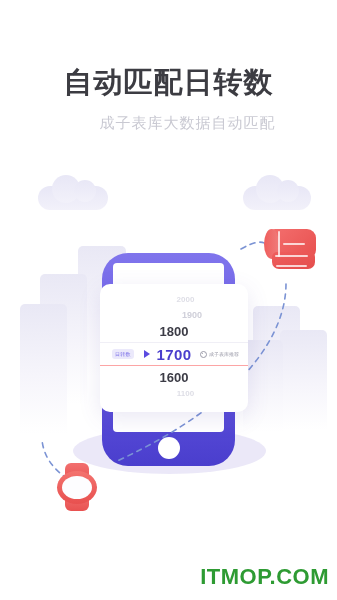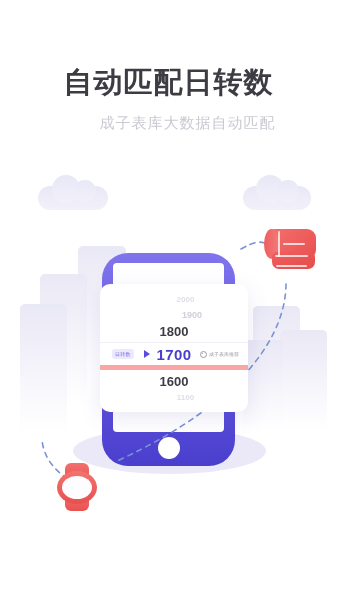--- a/index.html
+++ b/index.html
@@ -107,21 +107,21 @@
   .num-faint2 { font-size: 8px;  color: #dedee6; margin-left: 23px; }
   .num-faint1 { font-size: 9px;  color: #cfcfd9; padding-left: 36px; }
   .num-mid    { font-size: 13px; color: #3c3c46; }
 
   .hl-row {
     position: relative;
     display: flex;
     align-items: center;
     height: 22px;
     border-top: 1px solid #f0eff6;
-    border-bottom: 5px solid #fca5a5;
+    border-bottom: 1px solid #fca5a5;
     margin: 3px 0;
   }
   .badge {
     position: absolute;
     left: 12px;
     background: #ebe9fb;
     color: #7a6ee8;
     border-radius: 3px;
     font-size: 5px;
     line-height: 8px;
@@ -325,14 +325,15 @@
   <div class="watch">
     <div class="w-strap top"></div>
     <div class="w-strap bot"></div>
     <div class="w-case"></div>
     <div class="w-face"></div>
   </div>
 
   <div class="headline">自动匹配日转数</div>
   <div class="subheadline">成子表库大数据自动匹配</div>
 
+  <div class="watermark">ITMOP.COM</div>
 
 </div>
 
 </body></html>

